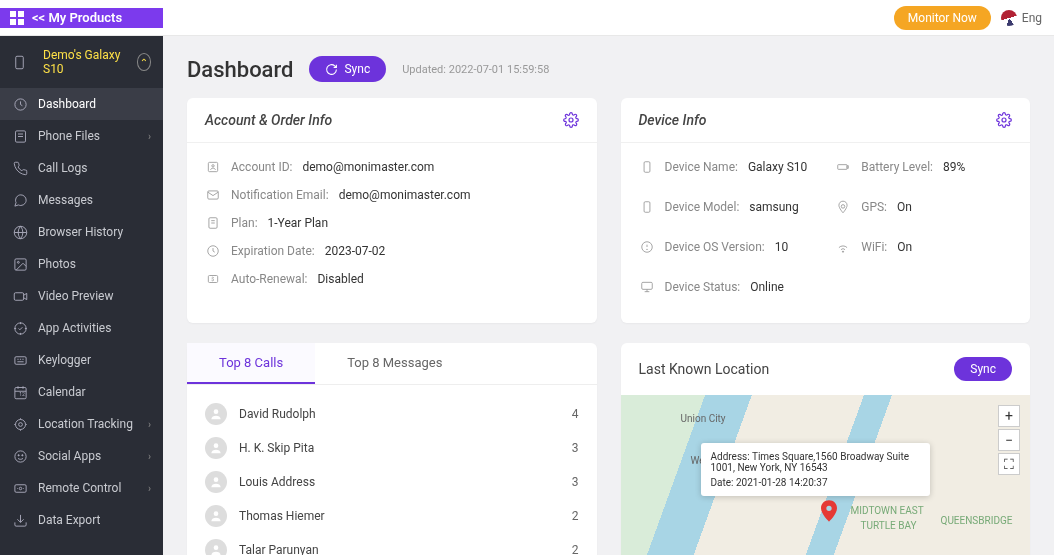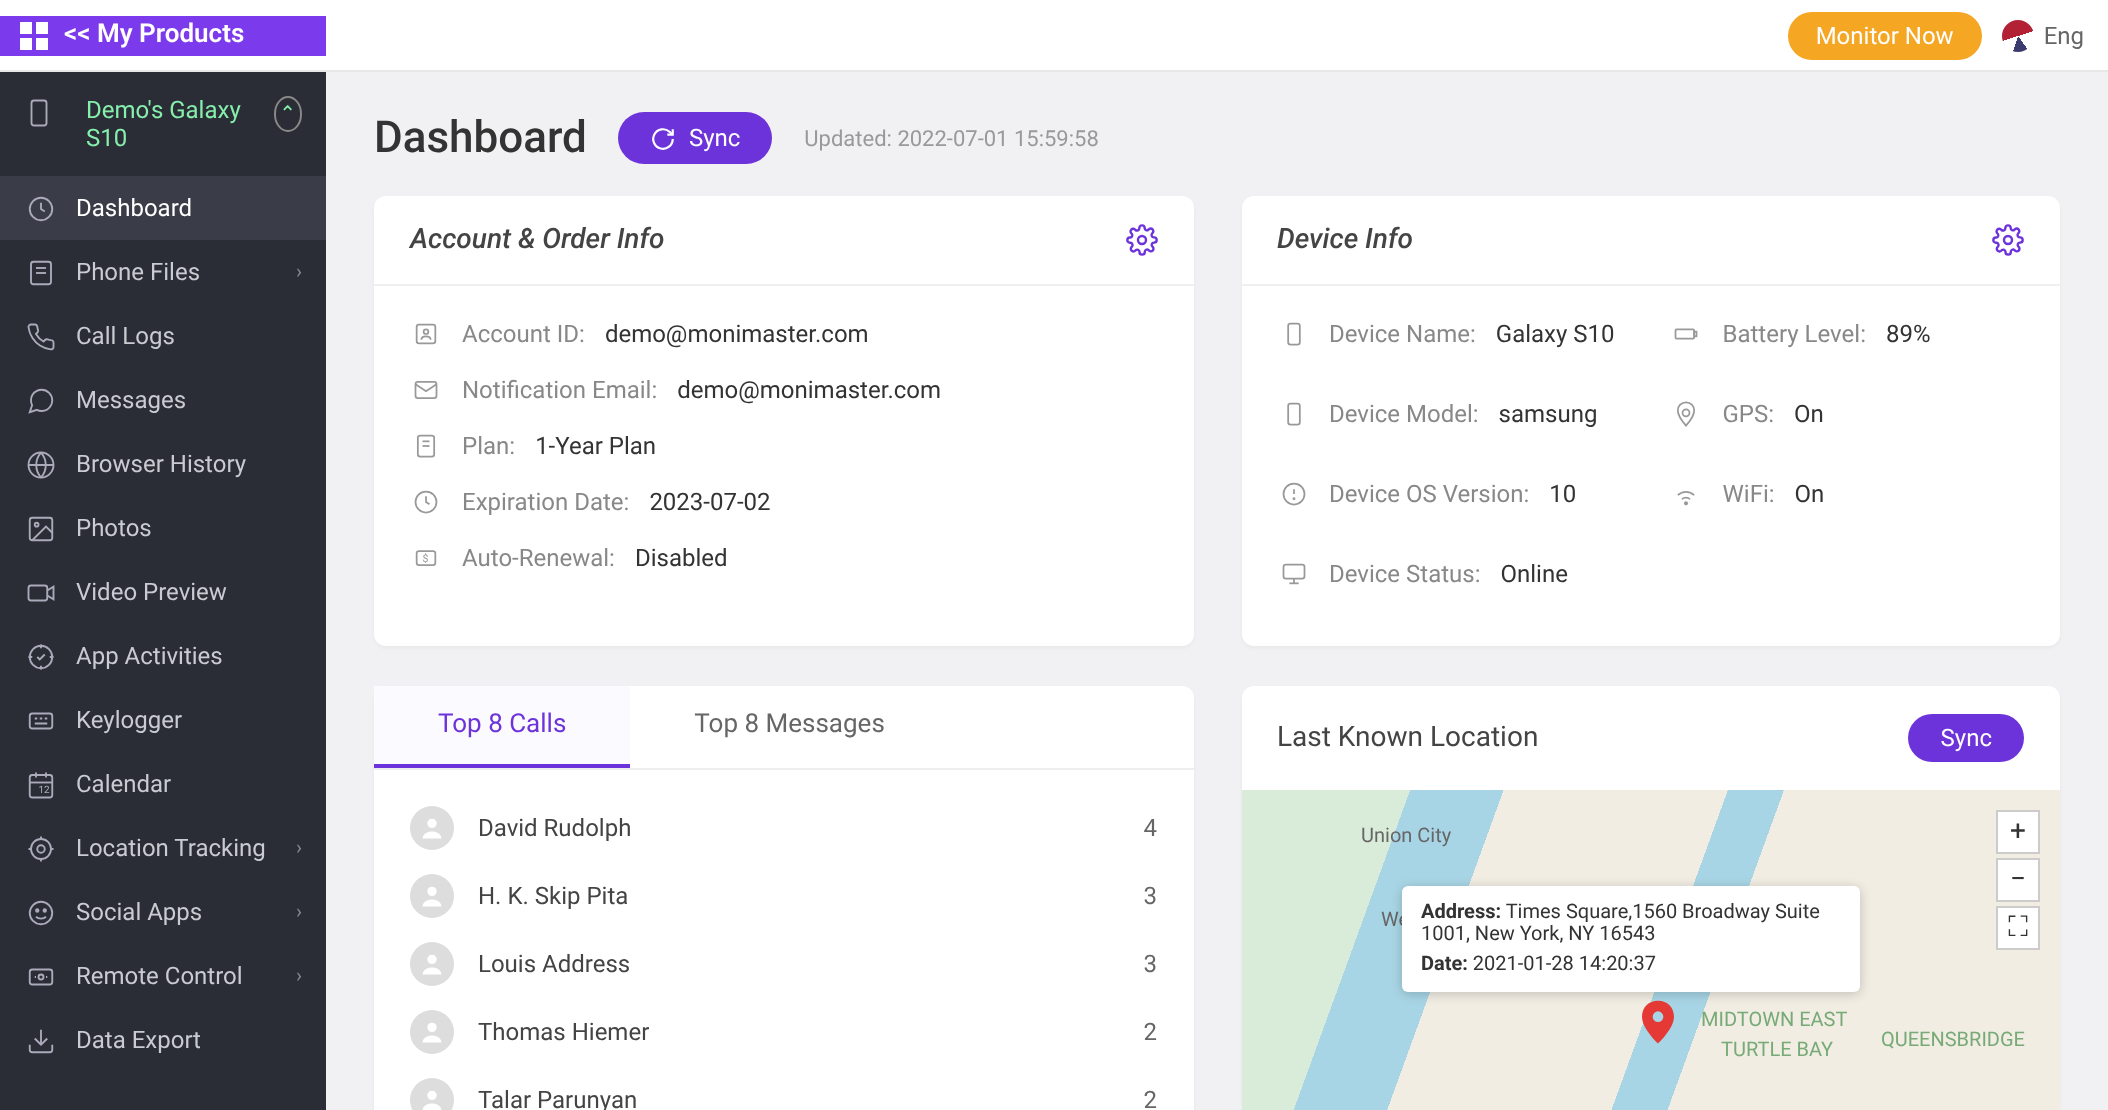--- a/index.html
+++ b/index.html
@@ -9,21 +9,21 @@
 .topbar-left { width: 163px; height: 20px; background: #7c3aed; color: #fff; display: flex; align-items: center; padding: 0 10px; gap: 8px; font-size: 13px; font-weight: 600; }
 .sq-icon { width: 14px; height: 14px; display: inline-grid; grid-template-columns: 1fr 1fr; grid-template-rows: 1fr 1fr; gap: 2px; }
 .sq-icon span { background: #fff; }
 .topbar-right { margin-left: auto; display: flex; align-items: center; gap: 10px; padding-right: 12px; }
 .btn-monitor { background: #f5a623; color: #fff; border: none; border-radius: 14px; padding: 5px 14px; font-size: 12px; cursor: pointer; }
 .lang { display: flex; align-items: center; gap: 5px; font-size: 12px; color: #666; }
 .flag { width: 16px; height: 16px; border-radius: 50%; background: conic-gradient(#b22234 0 20%, #fff 20% 40%, #3c3b6e 40% 55%, #fff 55% 70%, #b22234 70% 100%); }
 
 .layout { display: flex; height: calc(100vh - 36px); }
 .sidebar { width: 163px; background: #2a2d36; color: #c9cbd1; overflow-y: auto; flex-shrink: 0; }
-.side-header { display: flex; align-items: flex-start; gap: 16px; padding: 12px 12px; color: #86efac; font-size: 12px; }
+.side-header { display: flex; align-items: center; gap: 16px; padding: 12px 12px; color: #fde047; font-size: 12px; }
 .side-header .chev { margin-left: auto; width: 18px; height: 18px; border: 1px solid #888; border-radius: 50%; display: flex; align-items: center; justify-content: center; font-size: 10px; }
 .side-item { display: flex; align-items: center; gap: 10px; padding: 8px 12px; font-size: 12px; cursor: pointer; color: #c9cbd1; }
 .side-item.active { background: #3a3d47; color: #fff; }
 .side-item .chev-r { margin-left: auto; font-size: 10px; color: #888; }
 .side-ic { width: 16px; height: 16px; display: flex; align-items: center; justify-content: center; color: #aab; }
 .side-ic svg { width: 15px; height: 15px; stroke: currentColor; fill: none; stroke-width: 1.5; }
 
 .main { flex: 1; padding: 20px 24px; overflow: auto; }
 .dash-head { display: flex; align-items: center; gap: 16px; margin-bottom: 16px; }
 .dash-title { font-size: 22px; font-weight: 500; color: #333; }
@@ -55,21 +55,21 @@
 .bar-wrap { flex: 1; height: 6px; background: transparent; position: relative; }
 .bar { height: 6px; background: #6d33db; border-radius: 3px; }
 .call-count { width: 20px; text-align: right; font-size: 12px; color: #666; }
 
 .loc-head { display: flex; align-items: center; padding: 14px 18px; }
 .loc-title { font-size: 14px; color: #444; }
 .btn-sync2 { margin-left: auto; background: #6d33db; color: #fff; border: none; border-radius: 14px; padding: 5px 16px; font-size: 12px; cursor: pointer; }
 .map-wrap { position: relative; height: 160px; background: linear-gradient(110deg, #d9ecd9 0 18%, #a8d5e5 18% 28%, #f1ede3 28% 52%, #a8d5e5 52% 58%, #f1ede3 58% 100%); overflow: hidden; }
 .map-label { position: absolute; font-size: 10px; color: #666; white-space: nowrap; }
 .map-popup { position: absolute; top: 48px; left: 80px; right: 100px; background: #fff; border-radius: 3px; box-shadow: 0 1px 6px rgba(0,0,0,0.2); padding: 8px 10px; font-size: 10px; color: #333; }
-.map-popup .lbl { font-weight: 700; }
+.map-popup .lbl { font-weight: 400; }
 .map-ctrl { position: absolute; right: 10px; top: 10px; display: flex; flex-direction: column; gap: 2px; }
 .map-btn { width: 22px; height: 22px; background: #fff; border: 1px solid #ccc; display: flex; align-items: center; justify-content: center; font-size: 14px; cursor: pointer; }
 .map-fs { position: absolute; right: 10px; top: 58px; }
 .pin { position: absolute; top: 105px; left: 200px; width: 16px; height: 22px; }
 .pin svg { width: 16px; height: 22px; fill: #e53935; }
 </style>
 </head>
 <body>
 
 <div class="topbar">

